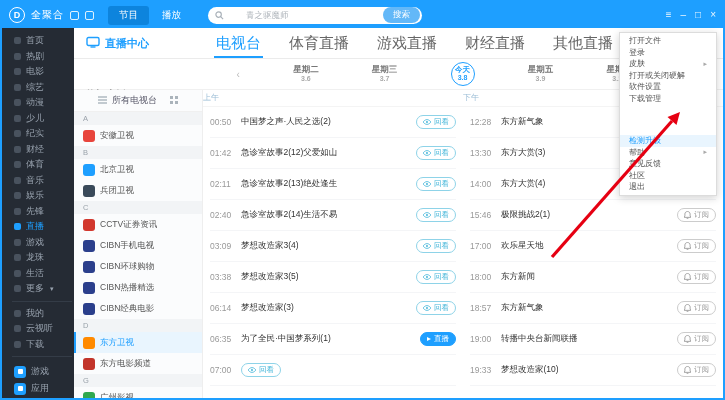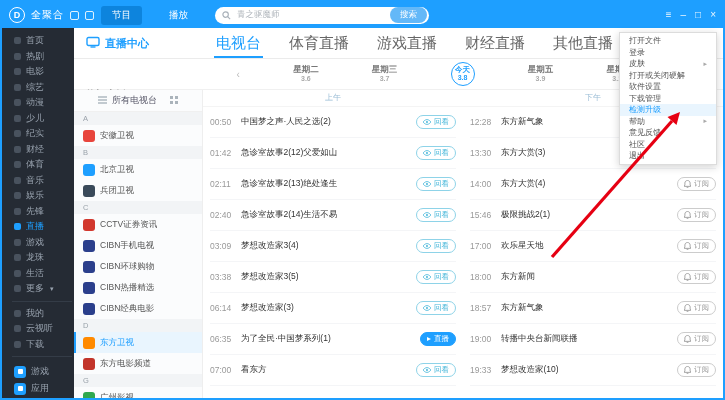--- a/index.html
+++ b/index.html
@@ -3,26 +3,26 @@
 <meta charset="utf-8">
 <style>
   html,body{margin:0;padding:0;background:#e9edf1;font-family:"Liberation Sans","DejaVu Sans",sans-serif;}
   .window{position:relative;width:725px;height:400px;box-sizing:border-box;border:2px solid #1e9fff;background:#fff;overflow:hidden;}
 
   
   .topbar{height:26px;background:#1e9fff;display:flex;align-items:center;padding:0 7px;gap:6px;}
   .logo{width:16px;height:16px;border:1.5px solid #fff;border-radius:50%;color:#fff;font-size:9px;font-weight:bold;display:flex;align-items:center;justify-content:center;box-sizing:border-box;flex:none;}
   .app-name{color:#fff;font-size:10px;letter-spacing:1px;}
   .tb-mini{width:9px;height:9px;border:1px solid rgba(255,255,255,.85);border-radius:2px;box-sizing:border-box;}
-  .nav{display:flex;gap:16px;margin-left:1px;}
+  .nav{display:flex;gap:2px;margin-left:8px;}
   .nav-btn{color:#fff;font-size:9.5px;padding:3px 11px;border-radius:3px;cursor:default;}
   .nav-btn.active{background:#0d84dd;}
   .search{display:flex;align-items:center;background:#fff;border-radius:9px;height:17px;padding:0 2px 0 7px;width:205px;margin-left:10px;}
   .search svg{flex:none;}
-  .search input{border:0;outline:0;background:transparent;font-size:8.5px;flex:1;min-width:0;color:#333;margin-left:4px;font-family:Liberation Mono, monospace;}
+  .search input{border:0;outline:0;background:transparent;font-size:8.5px;flex:1;min-width:0;color:#333;margin-left:20px;font-family:Liberation Serif, serif;}
   .search input::placeholder{color:#b0b6bc;}
   .search-btn{background:#63b8f8;color:#fff;font-size:8.5px;border:0;border-radius:8px;padding:2px 10px;flex:none;font-family:inherit;}
   .win-controls{margin-left:auto;display:flex;gap:9px;align-items:center;color:#eaf6ff;font-size:10px;}
   .win-controls span{cursor:default;line-height:1;}
 
   
   .sidebar{position:absolute;left:0;top:26px;bottom:0;width:80px;background:#252b34;padding-top:5px;box-sizing:border-box;overflow:hidden;}
   .side-item{display:flex;align-items:center;gap:5px;height:15.5px;padding-left:12px;color:#98a2ae;font-size:9px;}
   .side-item .ico{width:7px;height:7px;background:#49525e;border-radius:2px;flex:none;}
   .side-item.active{color:#1e9fff;}
@@ -65,39 +65,39 @@
   .cp-list{flex:1;overflow:hidden;position:relative;}
   .cp-letter{height:13px;background:#f2f4f6;color:#9aa2aa;font-size:7.5px;display:flex;align-items:center;padding-left:9px;}
   .cp-item{height:21px;display:flex;align-items:center;gap:5px;padding-left:9px;font-size:8.5px;color:#555;position:relative;}
   .cp-item .cico{width:12px;height:12px;border-radius:3px;flex:none;background:#888;}
   .cp-item.selected{background:#e9f5fe;color:#1e9fff;}
   .cp-item.selected::before{content:"";position:absolute;left:0;top:0;bottom:0;width:2px;background:#1e9fff;}
   .cp-item .cname{white-space:nowrap;overflow:hidden;text-overflow:ellipsis;}
 
   .programs{flex:1;min-width:0;display:flex;flex-direction:column;overflow:hidden;}
   .col-heads{height:16px;flex:none;display:flex;border-bottom:1px solid #f4f4f4;}
-  .col-heads span{flex:1;text-align:center;font-size:8px;color:#9bbdd6;line-height:16px;}
+  .col-heads span{flex:1;text-align:left;font-size:8px;color:#9bbdd6;line-height:16px;}
   .cols{flex:1;display:flex;min-height:0;}
   .col{flex:1;min-width:0;padding:0 7px;}
   .prog-row{height:30px;display:flex;align-items:center;gap:2px;border-bottom:1px solid #f4f5f7;}
   .p-time{width:29px;flex:none;font-size:8.5px;color:#999;}
   .p-title{flex:1;min-width:0;font-size:8.5px;color:#333;white-space:nowrap;overflow:hidden;text-overflow:ellipsis;}
   .badge{display:flex;align-items:center;gap:3px;font-size:7.5px;border:1px solid;border-radius:8px;padding:1px 6px;flex:none;}
   .badge[data-kind="replay"]{color:#3fb4d8;border-color:#8ed3e8;}
   .badge[data-kind="live"]{color:#fff;background:#1e9fff;border-color:#1e9fff;}
   .badge[data-kind="subscribe"]{color:#999;border-color:#ccc;}
   .badge .eye,.badge .bell,.badge .play{display:none;line-height:0;}
   .badge[data-kind="replay"] .eye{display:inline-block;}
   .badge[data-kind="live"] .play{display:inline-block;width:0;height:0;border-left:4px solid #fff;border-top:2.5px solid transparent;border-bottom:2.5px solid transparent;}
   .badge[data-kind="subscribe"] .bell{display:inline-block;}
 
   
   .dropdown{position:absolute;top:30px;right:6px;width:96px;background:#fff;border:1px solid #dcdcdc;box-shadow:0 2px 8px rgba(0,0,0,.18);z-index:40;padding:2px 0;}
   .menu-item{height:11.5px;display:flex;align-items:center;justify-content:space-between;padding:0 9px;font-size:8px;color:#555;}
-  .menu-item.hl{background:#e9f5fe;color:#1e9fff;}
+  .menu-item.hl{background:#e9f5fe;color:#1e9fff;margin-top:31px;}
   .menu-item .sub{display:none;color:#aaa;font-size:7px;}
   .menu-item.has-sub .sub{display:inline;}
 
   .red-arrow{position:absolute;left:0;top:0;width:725px;height:400px;z-index:50;pointer-events:none;}
 </style>
 </head>
 <body>
 
 <div class="window">
 
@@ -587,21 +587,20 @@
                 <span class="badge" data-kind="live">
 
                   <span class="play"></span>
 
                   <span>直播</span>
                 </span>
               </div>
 
               <div class="prog-row">
                 <span class="p-time">07:00</span>
-                <span class="p-title">看东方</span>
                 <span class="badge" data-kind="replay">
                   <span class="eye"><svg width="8" height="6" viewBox="0 0 10 7">
                       <path d="M5 .5C2.8.5 1 2.2.2 3.5 1 4.8 2.8 6.5 5 6.5S9 4.8 9.8 3.5C9 2.2 7.2.5 5 .5z" fill="none" stroke="currentColor"></path>
                       <circle cx="5" cy="3.5" r="1.2" fill="currentColor"></circle>
                     </svg></span>
 
                   <span>回看</span>
                 </span>
               </div>
 

